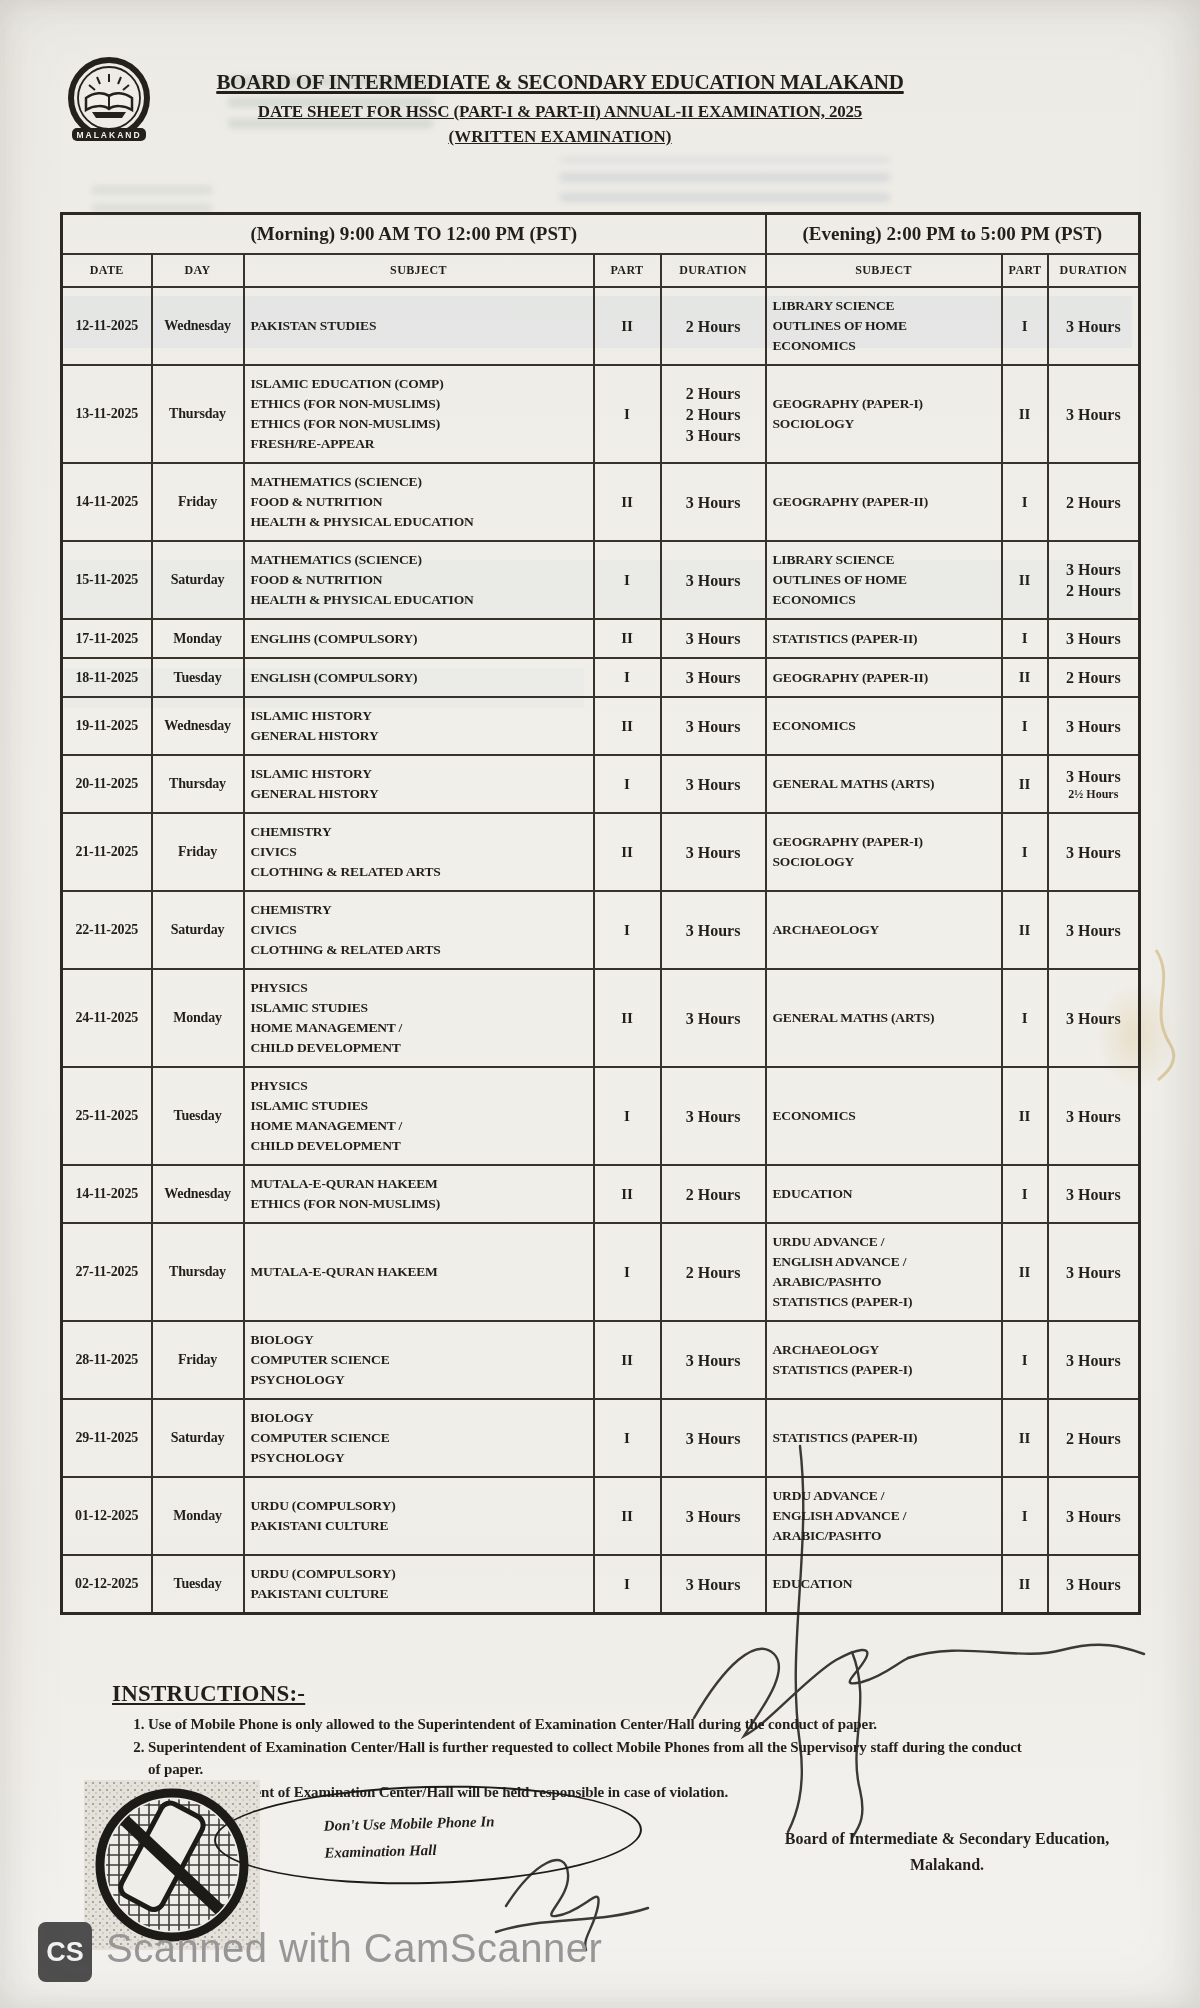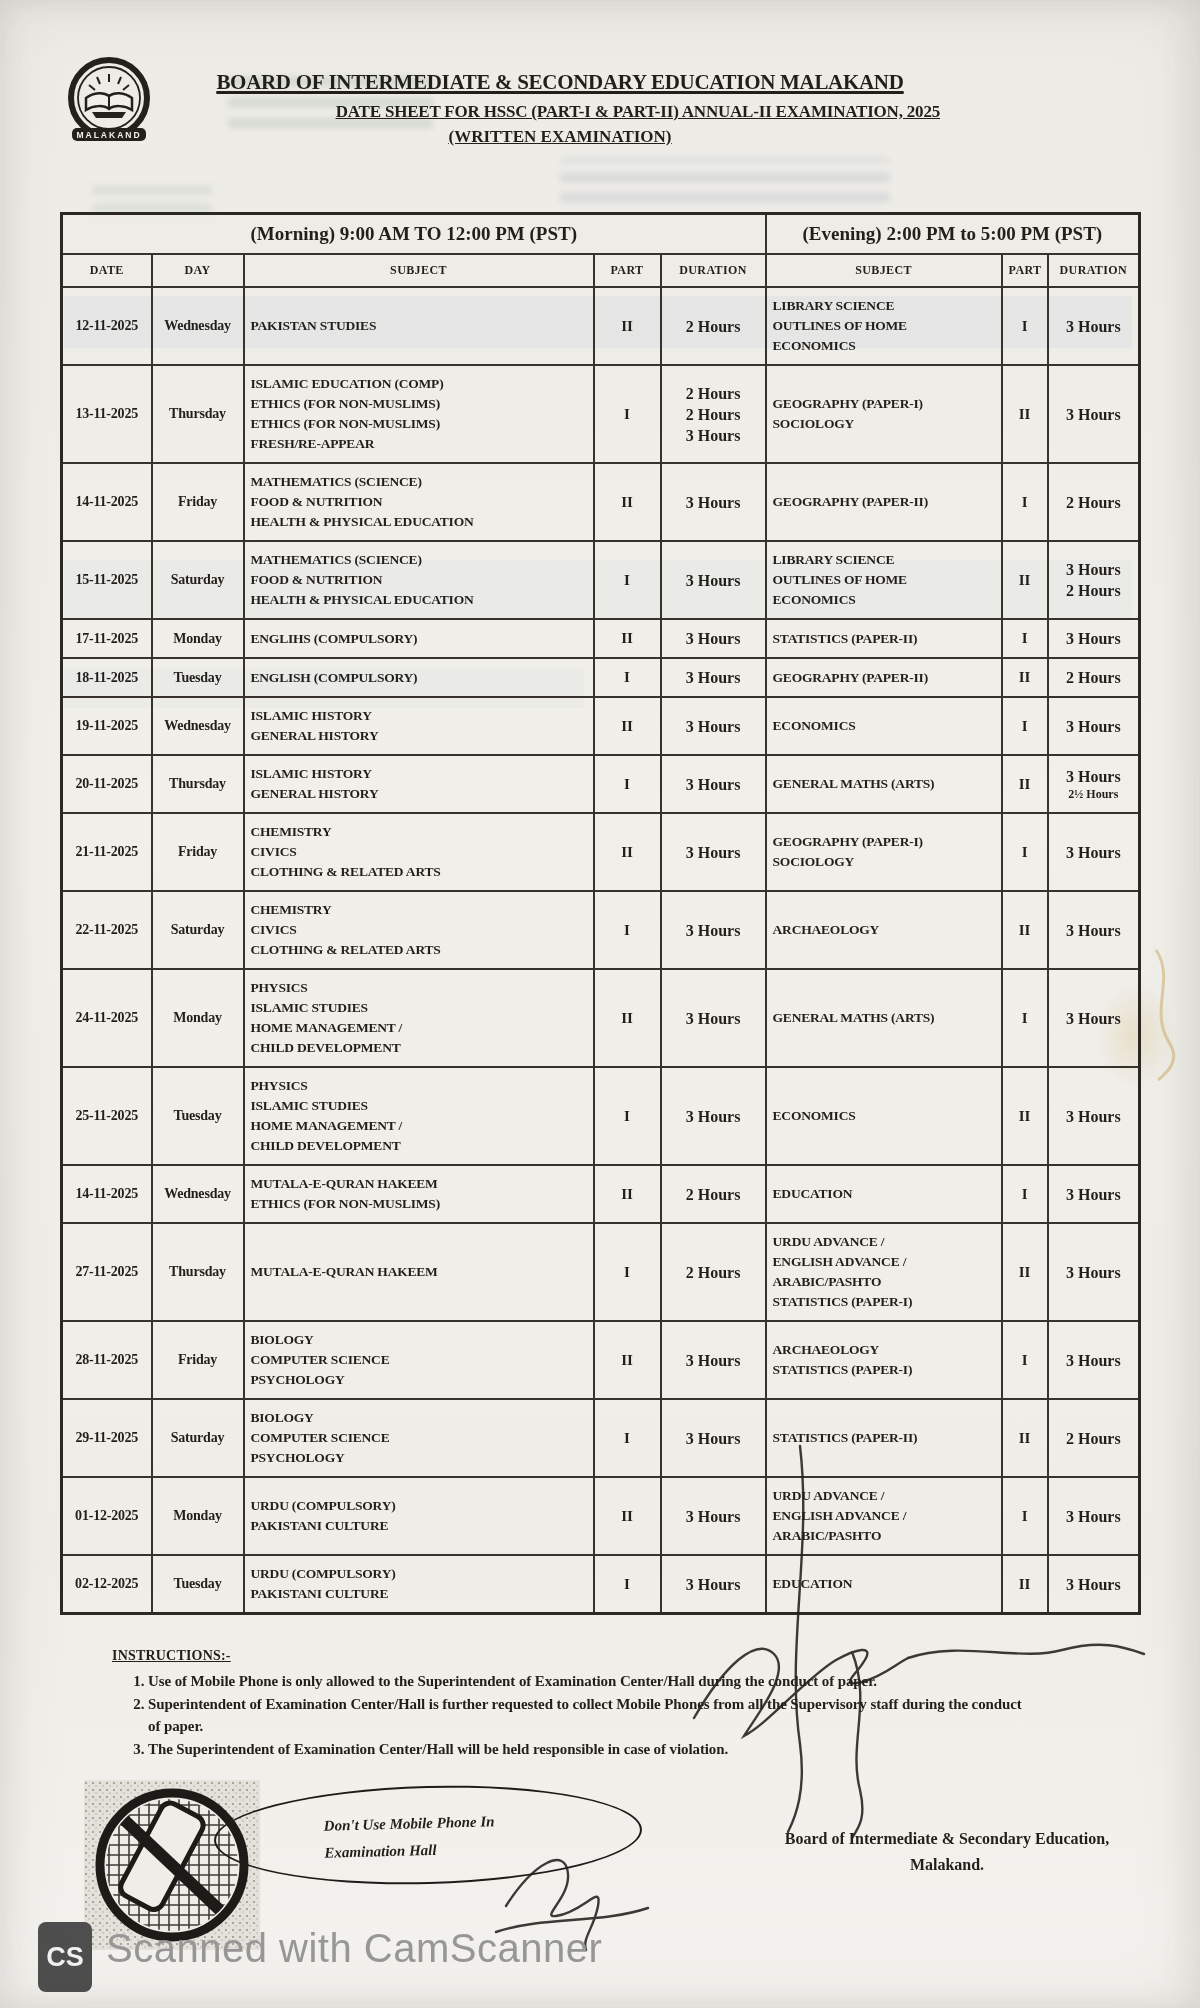--- a/index.html
+++ b/index.html
@@ -5,47 +5,47 @@
 <style>
   html,body{margin:0;padding:0;}
   body{width:1200px;height:2008px;position:relative;background:#e3e1dc;font-family:"Liberation Serif",serif;color:#221f1b;}
   .paper{position:absolute;inset:0;background:linear-gradient(180deg,#edebe6 0%,#f1efea 40%,#efede8 78%,#f3f2ee 100%);overflow:hidden;}
   .paper::after{content:"";position:absolute;inset:0;pointer-events:none;
     box-shadow:inset 0 0 70px rgba(90,85,75,.10), inset -14px 0 30px rgba(90,85,75,.08), inset 10px 0 24px rgba(90,85,75,.05);}
   
   .logo{position:absolute;left:66px;top:56px;width:86px;height:96px;}
   .titles{position:absolute;left:180px;top:70px;width:760px;text-align:center;text-decoration:underline;}
   .t1{font-size:21px;font-weight:700;letter-spacing:-.3px;text-decoration:underline;text-underline-offset:3px;}
-  .t2{font-size:17px;font-weight:700;letter-spacing:-.2px;text-decoration:underline;margin-top:7px;text-align:right;}
+  .t2{font-size:17px;font-weight:700;letter-spacing:-.2px;text-decoration:underline;margin-top:7px;}
   .t3{font-size:17px;font-weight:700;text-decoration:underline;margin-top:5px;}
   
   table.ds{position:absolute;left:60px;top:212px;width:1078px;border-collapse:collapse;table-layout:fixed;padding-left:48px;}
   .ds th,.ds td{border:2px solid #37322b;vertical-align:middle;padding:8px 6px;}
   .ds{border:3px solid #2c2823;}
   .session{font-size:19px;font-weight:700;text-align:center;padding:9px 4px;}
   .colhead{font-size:12px;font-weight:700;text-align:center;letter-spacing:.4px;padding:6px 2px;}
   .c-date,.c-day{font-size:14px;font-weight:600;text-align:center;letter-spacing:-.2px;}
   .c-part{font-size:15px;font-weight:700;text-align:center;}
   .c-dur{font-size:16px;font-weight:700;text-align:center;line-height:21px;}
   .c-subj{text-align:left;}
   .c-subj .line{font-size:13.5px;font-weight:700;line-height:20px;letter-spacing:-.2px;}
   .c-dur .line{line-height:21px;}
   .line.small{font-size:12px;line-height:15px;}
   
   .instructions{position:absolute;left:112px;top:1648px;width:920px;}
-  .ins-head{font-size:14px;font-weight:700;text-decoration:underline;letter-spacing:.2px;}
+  .ins-head{font-size:23px;font-weight:700;text-decoration:underline;letter-spacing:.2px;margin-top:33px;}
   ol.ins{margin:6px 0 0 0;padding-left:36px;}
   ol.ins li{font-size:15px;font-weight:700;line-height:1.5;letter-spacing:-.1px;}
   
   .stamp{position:absolute;left:84px;top:1780px;width:176px;height:170px;}
   .oval{position:absolute;left:214px;top:1786px;width:424px;height:94px;border:2.5px solid #1e1c19;border-radius:50%;transform:rotate(-1.5deg);}
   .oval-text{position:absolute;left:108px;top:22px;font-size:15px;font-weight:700;font-style:italic;line-height:1.8;}
   .signatory{position:absolute;left:712px;top:1826px;width:470px;text-align:center;font-size:16px;font-weight:700;line-height:1.65;}
   
-  .cs-box{position:absolute;left:38px;top:1922px;width:54px;height:70px;background:#4e4e4e;border-radius:8px;
+  .cs-box{position:absolute;left:38px;top:1922px;width:54px;height:60px;background:#4e4e4e;border-radius:8px;
     color:#f2f2f2;font-family:"Liberation Sans",sans-serif;font-weight:700;font-size:27px;display:flex;align-items:center;justify-content:center;}
   .cs-text{position:absolute;left:106px;top:1926px;font-family:"Liberation Sans",sans-serif;font-size:40px;color:#979797;letter-spacing:.5px;}
   
   .ghost{position:absolute;pointer-events:none;filter:blur(3px);border-radius:4px;}
   .g1{left:228px;top:66px;width:205px;height:62px;background:repeating-linear-gradient(0deg,rgba(110,145,125,.20) 0 9px,transparent 9px 21px);}
   .g2{left:560px;top:158px;width:330px;height:44px;background:repeating-linear-gradient(0deg,rgba(105,135,160,.17) 0 9px,transparent 9px 20px);}
   .g3{left:92px;top:176px;width:120px;height:36px;background:repeating-linear-gradient(0deg,rgba(110,140,130,.15) 0 8px,transparent 8px 18px);}
   .tint{position:absolute;pointer-events:none;}
   .tn1{left:64px;top:296px;width:1068px;height:52px;background:rgba(150,180,210,.10);}
   .tn2{left:64px;top:560px;width:1068px;height:60px;background:rgba(150,180,210,.07);}

